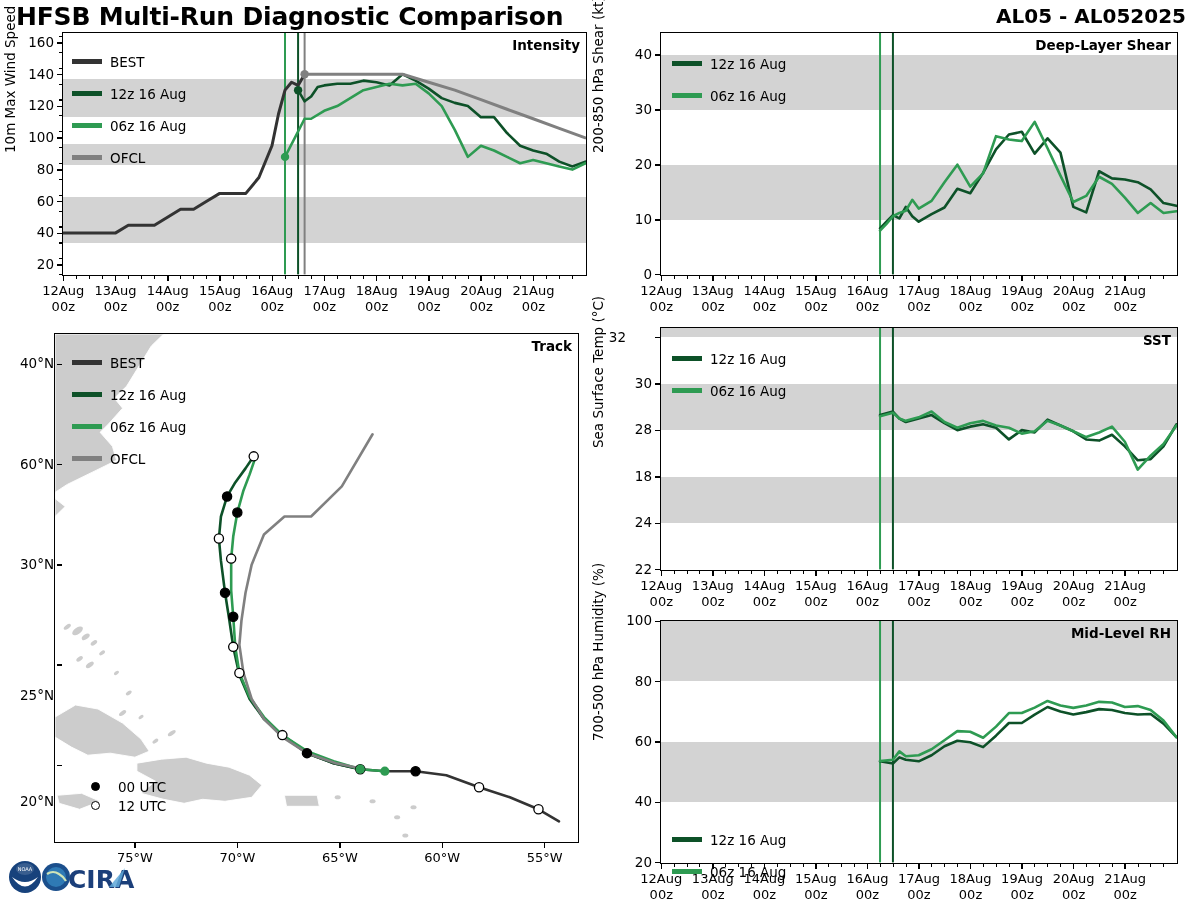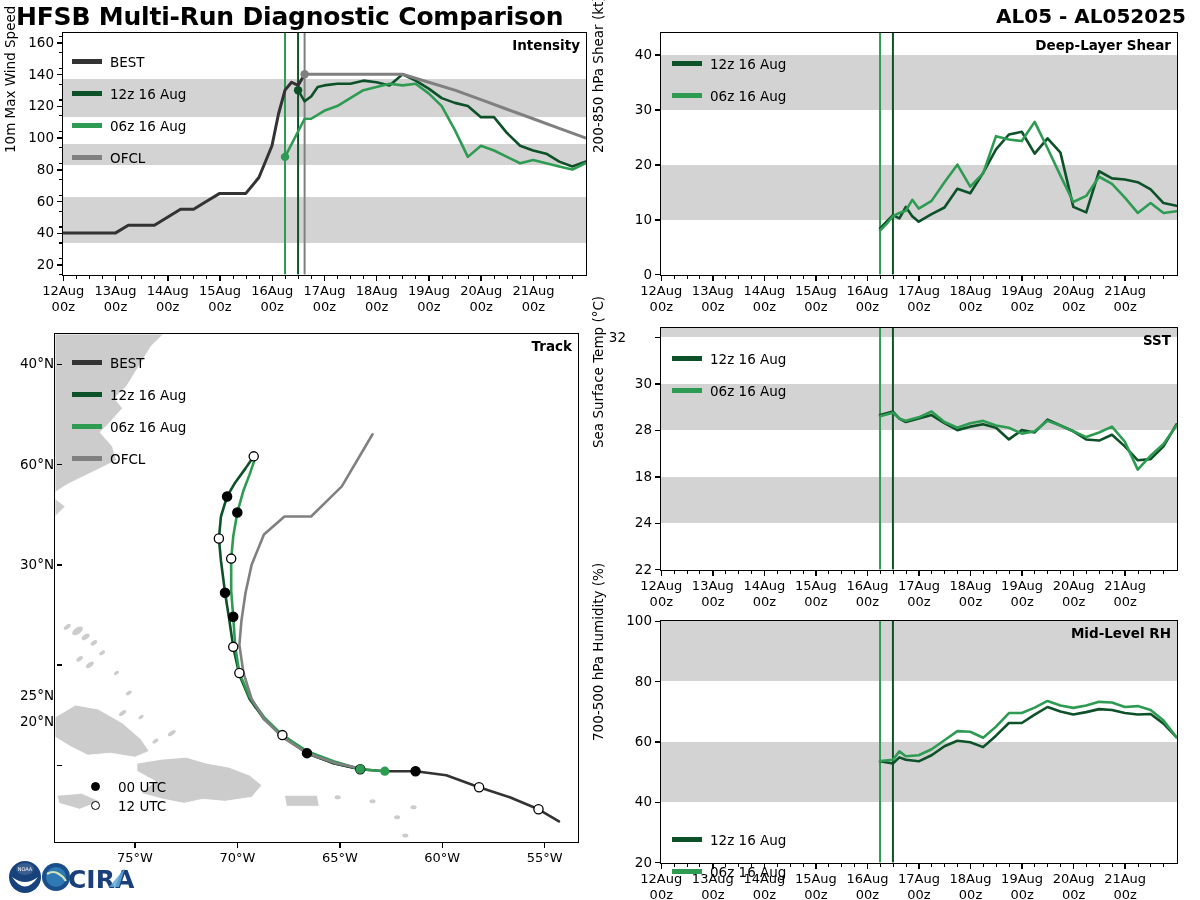--- a/index.html
+++ b/index.html
@@ -574,21 +574,21 @@
       <div class="row">
         <div class="swatch" style="background: rgb(13, 81, 40);"></div>
         <div class="ltxt">12z 16 Aug</div>
       </div>
       <div class="row">
         <div class="swatch" style="background: rgb(46, 155, 82);"></div>
         <div class="ltxt">06z 16 Aug</div>
       </div>
     </div>
     <div class="tickmark" style="left: 57px; top: 764.74px; width: 5px; height: 1.5px;"></div>
-    <div class="ytick" style="left: 6px; top: 713px; width: 48px; text-align: right;">20°N</div>
+    <div class="ytick" style="left: 6px; top: 793px; width: 48px; text-align: right;">20°N</div>
     <div class="tickmark" style="left: 57px; top: 664.463px; width: 5px; height: 1.5px;"></div>
     <div class="ytick" style="left: 6px; top: 643px; width: 48px; margin-top: 44px;">25°N</div>
     <div class="tickmark" style="left: 57px; top: 564.186px; width: 5px; height: 1.5px;"></div>
     <div class="ytick" style="left: 6px; top: 555.936px; width: 48px;">30°N</div>
     <div class="tickmark" style="left: 57px; top: 463.91px; width: 5px; height: 1.5px;"></div>
     <div class="ytick" style="left: 6px; top: 455.66px; width: 48px;">60°N</div>
     <div class="tickmark" style="left: 57px; top: 363.633px; width: 5px; height: 1.5px;"></div>
     <div class="ytick" style="left: 6px; top: 355.383px; width: 48px;">40°N</div>
     <div class="tickmark" style="left: 134.252px; top: 843px; width: 1.5px; height: 5px;"></div>
     <div class="xtick" style="left: 99.002px; top: 850px; width: 72px;">75°W</div>

